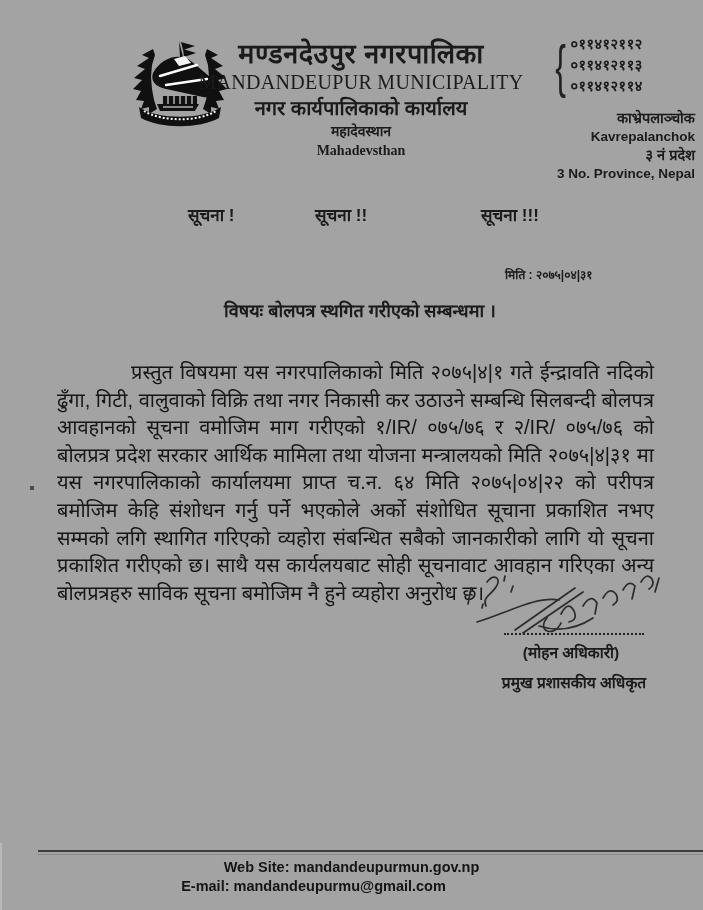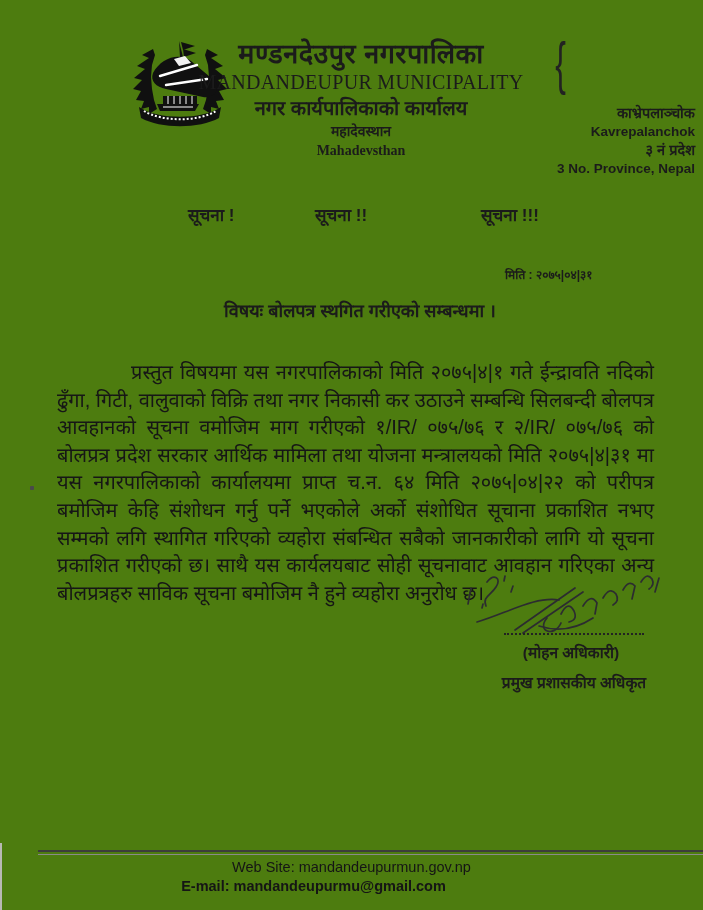--- a/index.html
+++ b/index.html
@@ -1,18 +1,18 @@
 <!DOCTYPE html>
 <html><head>
 <meta charset="utf-8">
 <style>
   html,body{margin:0;padding:0;background:#e8e8e6;}
   .page{
     position:relative;width:703px;height:910px;margin:0 auto;
-    background:#4d7c0f;color:#1b1b1b;overflow:hidden;
+    background:#a3a3a3;color:#1b1b1b;overflow:hidden;
     font-family:"Liberation Sans","DejaVu Sans",sans-serif;
   }
   
   .logo{position:absolute;left:127px;top:40px;width:106px;height:88px;}
   .hc{position:absolute;left:168px;top:38px;width:386px;text-align:center;line-height:1;}
   .hc .t1{font-size:27px;font-weight:bold;letter-spacing:.5px;line-height:32px;}
   .hc .t2{font-family:"Liberation Serif","DejaVu Serif",serif;font-size:20px;font-weight:normal;line-height:25px;letter-spacing:.3px;}
   .hc .t3{font-size:20px;font-weight:bold;line-height:26px;}
   .hc .t4{font-family:"Liberation Serif","DejaVu Serif",serif;font-size:17px;font-weight:bold;line-height:22px;}
   .hc .t5{font-size:14px;font-weight:600;line-height:20px;}
@@ -37,21 +37,21 @@
     font-size:20px;font-weight:500;line-height:27.6px;
     text-align:justify;text-indent:74px;color:#161616;
   }
   
   .sig-scribble{position:absolute;left:443px;top:572px;width:248px;height:66px;}
   .sig-dots{position:absolute;left:504px;top:625px;width:140px;border-bottom:2.5px dotted #222;height:8px;}
   .sig-name{position:absolute;left:478px;top:641px;width:186px;text-align:center;font-size:15.5px;font-weight:bold;}
   .sig-title{position:absolute;left:460px;top:671px;width:228px;text-align:center;font-size:15.5px;font-weight:bold;}
   
   .footer-rule{position:absolute;left:38px;right:0;top:850px;height:2px;border-top:2px solid #3c3c3c;border-bottom:1px solid #8a8a8a;}
-  .footer-web{position:absolute;top:859px;left:0;width:703px;text-align:center;font-size:14.5px;font-weight:400;color:#151515;}
+  .footer-web{position:absolute;top:859px;left:0;width:703px;text-align:center;font-size:14.5px;font-weight:700;color:#151515;}
   .footer-mail{position:absolute;top:878px;left:0;width:627px;text-align:center;font-size:14.5px;font-weight:600;color:#151515;}
   .edge-line{position:absolute;left:0;top:843px;width:2px;height:67px;background:#b9b9b4;}
   .speck{position:absolute;left:30px;top:486px;width:4px;height:4px;background:#4a4a4a;border-radius:1px;}
 </style>
 </head>
 <body>
 
 <div class="page">
 
   <svg class="logo" viewBox="0 0 106 88" aria-hidden="true">
@@ -91,20 +91,25 @@
     <div class="t1">मण्डनदेउपुर नगरपालिका</div>
     <div class="t2">MANDANDEUPUR MUNICIPALITY</div>
     <div class="t3">नगर कार्यपालिकाको कार्यालय</div>
     <div class="t5">महादेवस्थान</div>
     <div class="t6">Mahadevsthan</div>
   </div>
 
   <div class="contact">
     <div class="phones">
       <div class="brace">{</div>
+      <div class="phone-col">
+        <div>०११४१२११२</div>
+        <div>०११४१२११३</div>
+        <div>०११४१२११४</div>
+      </div>
     </div>
     <div class="loc">
       <div class="np">काभ्रेपलाञ्चोक</div>
       <div class="en">Kavrepalanchok</div>
       <div class="np">३ नं प्रदेश</div>
       <div class="en">3 No. Province, Nepal</div>
     </div>
   </div>
 
   <div class="notice">

